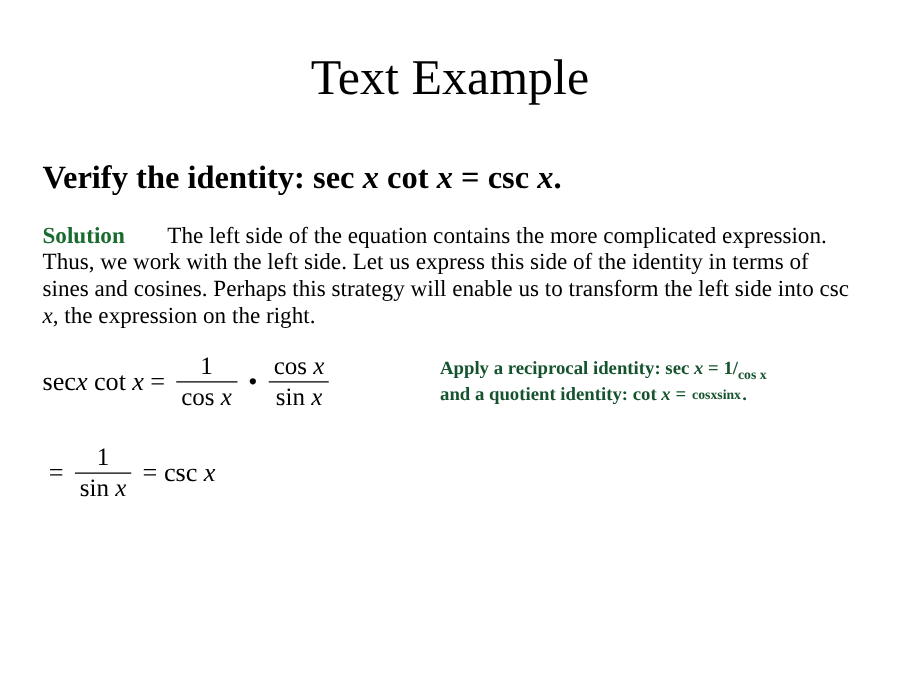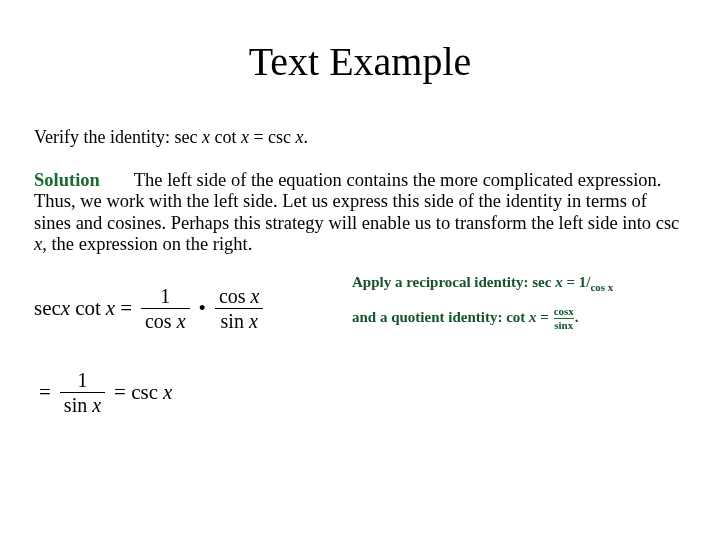--- a/index.html
+++ b/index.html
@@ -18,23 +18,23 @@
     padding: 30px 34px 20px 34px;
     position: relative;
   }
   .title {
     text-align: center;
     font-size: 40px;
     margin: 8px 0 42px 0;
     font-weight: normal;
   }
   .prompt {
-    font-size: 18px;
+    font-size: 26px;
     margin: 0 0 22px 0;
-    font-weight: normal;
+    font-weight: bold;
   }
   .prompt .italic {
     font-style: italic;
   }
   .solution {
     font-size: 18.5px;
     line-height: 1.15;
     margin: 0 0 18px 0;
   }
   .solution .label {
@@ -86,26 +86,26 @@
     font-size: 15px;
     font-weight: bold;
     line-height: 1.2;
     flex: 1;
     padding-right: 6px;
   }
   .note .ital { font-style: italic; }
   .note .sub { font-size: 11px; vertical-align: sub; font-weight: bold; }
   .note .frac2 {
     display: inline-flex;
-    flex-direction: column;
+    flex-direction: row;
     align-items: center;
     vertical-align: middle;
     font-size: 11px;
     line-height: 1;
-    margin: 12px 1px;
+    margin: 0 1px;
   }
   .note .frac2 .b {
     width: 100%;
     border-top: 1px solid #1a6b2f;
     margin: 1px 0;
   }
 </style>
 </head>
 <body>
 

